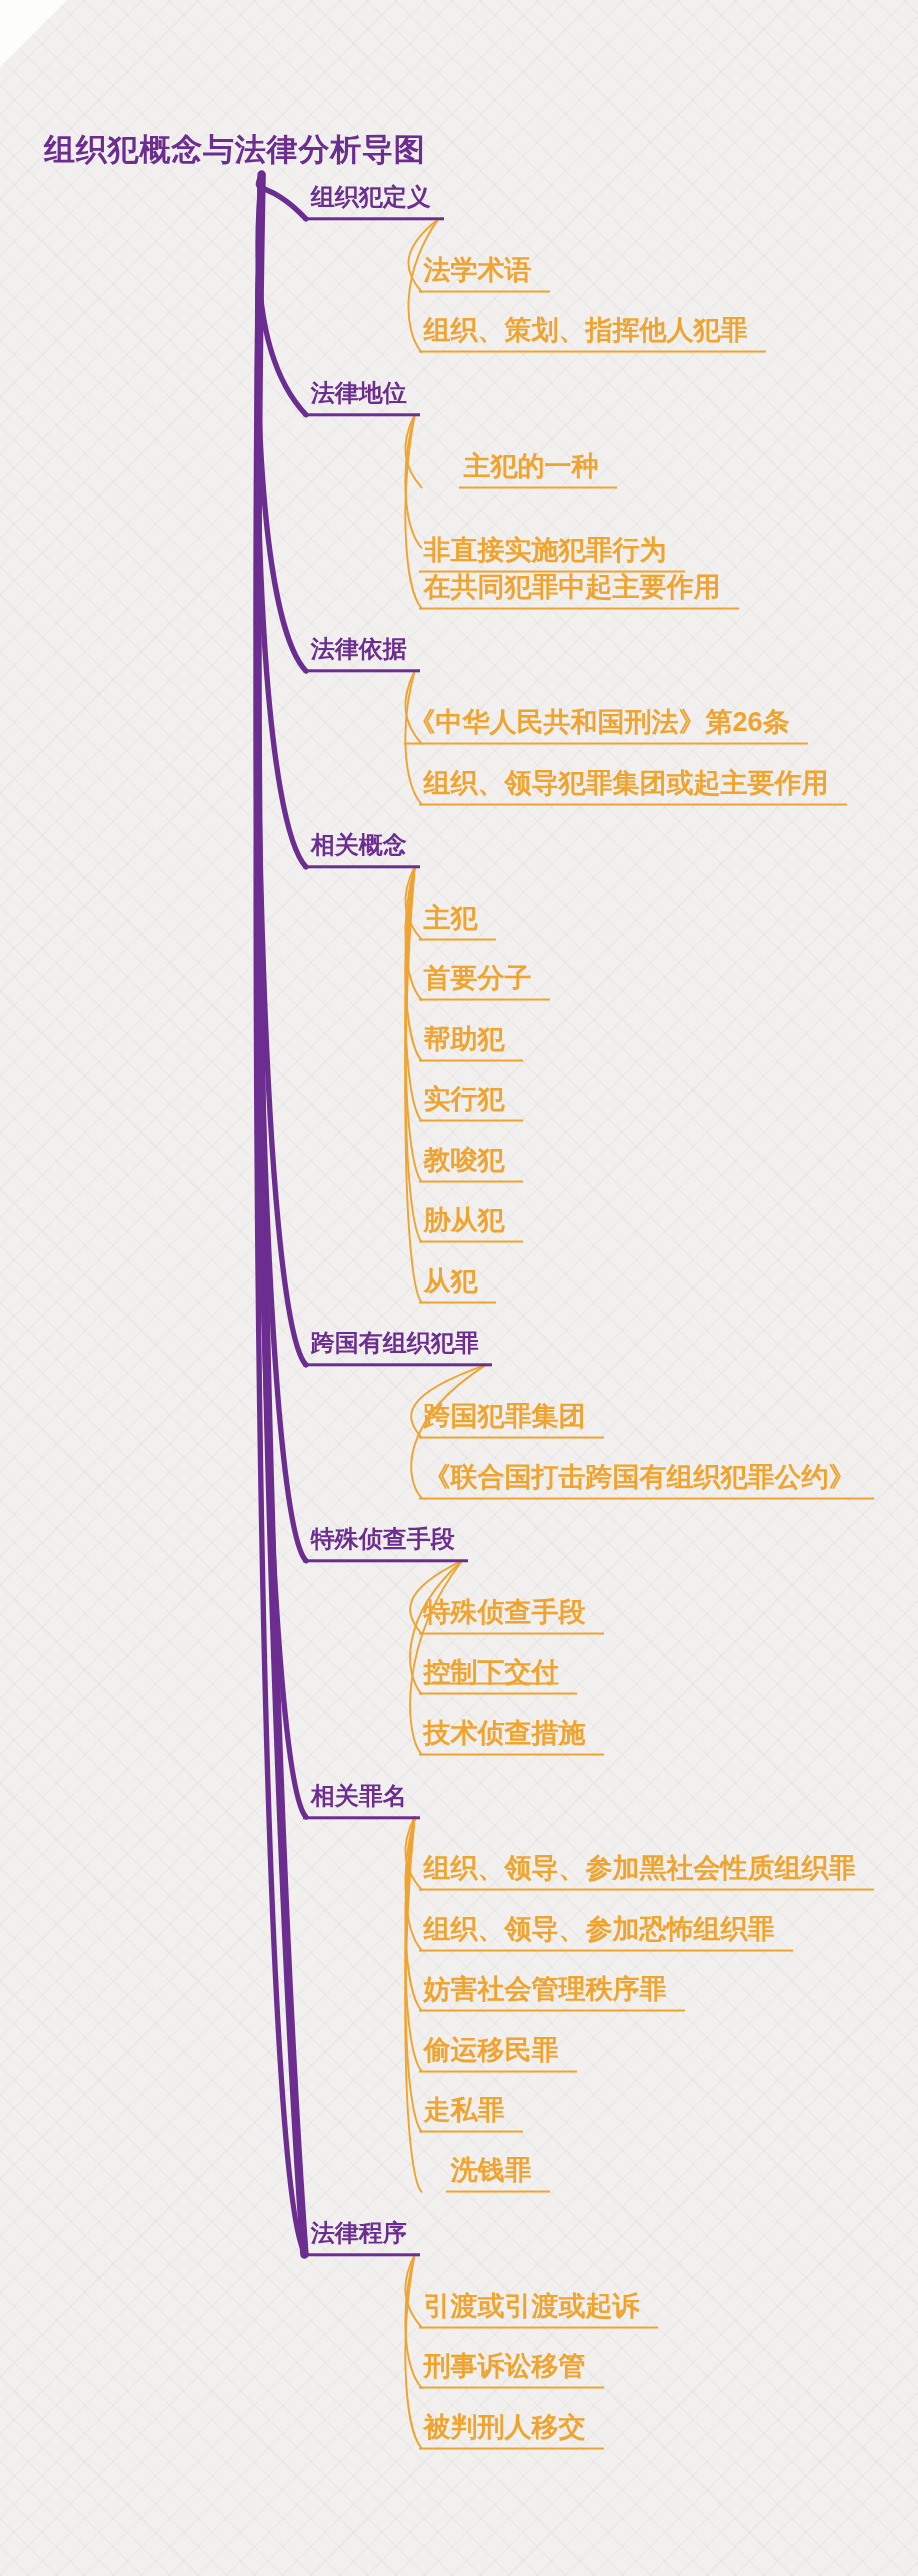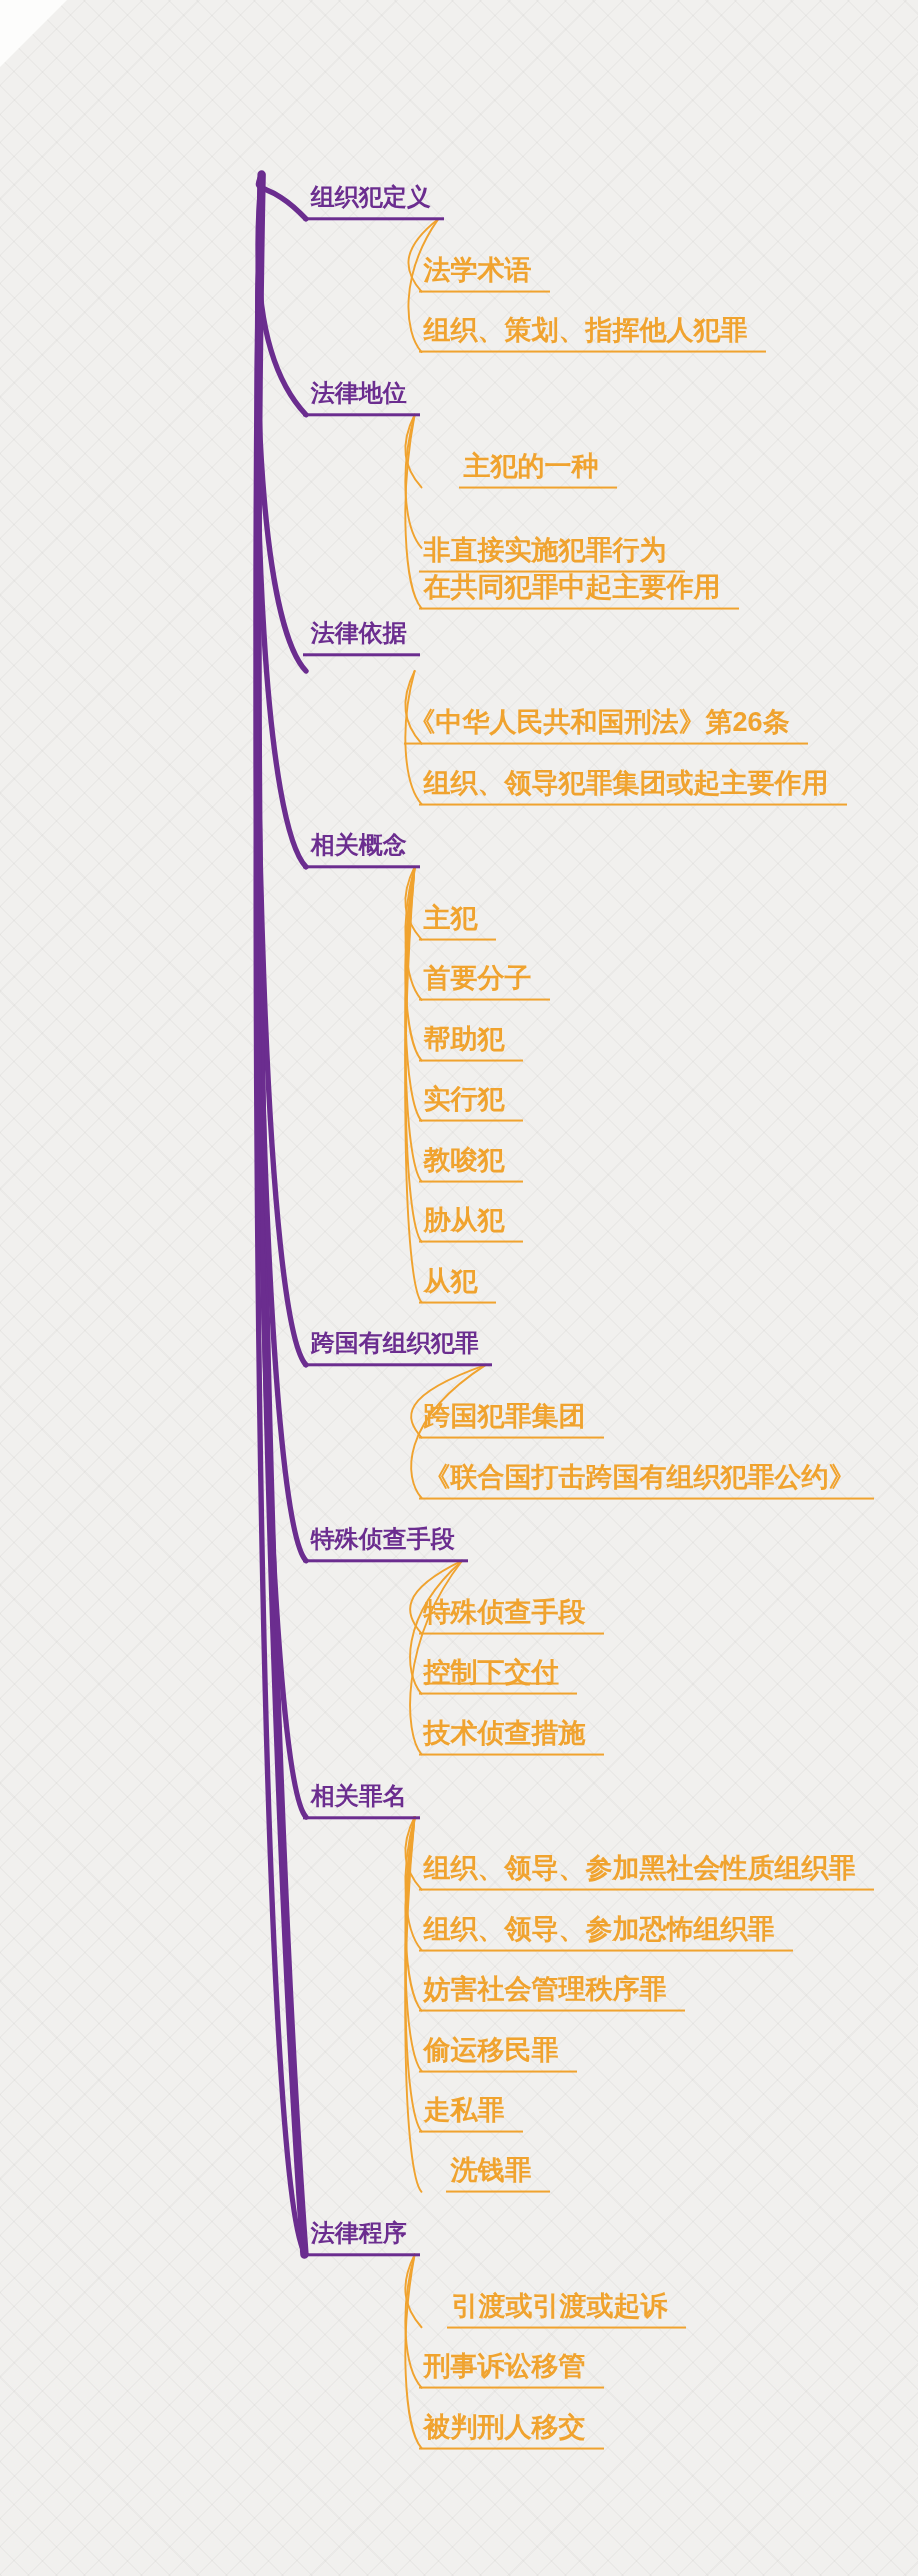--- a/index.html
+++ b/index.html
@@ -60,29 +60,30 @@
       <path d="M 542 2375 C 522 2448.08, 528 2523, 551 2549" stroke="#F0A32F" stroke-width="2.5" fill="none" stroke-linecap="round"></path>
       <path d="M 542 2375 C 522 2481.26, 528 2602, 551 2628" stroke="#F0A32F" stroke-width="2.5" fill="none" stroke-linecap="round"></path>
       <path d="M 542 2375 C 522 2514.44, 528 2681, 551 2707" stroke="#F0A32F" stroke-width="2.5" fill="none" stroke-linecap="round"></path>
       <path d="M 542 2375 C 522 2547.62, 528 2760, 551 2786" stroke="#F0A32F" stroke-width="2.5" fill="none" stroke-linecap="round"></path>
       <path d="M 542 2375 C 522 2580.8, 528 2839, 551 2865" stroke="#F0A32F" stroke-width="2.5" fill="none" stroke-linecap="round"></path>
       <path d="M 342 228 C 321 1587.5, 348 2892, 400 2947" stroke="#6B2D8F" stroke-width="7" fill="none" stroke-linecap="round"></path>
       <path d="M 542 2947 C 522 2986.9, 528 3016, 551 3042" stroke="#F0A32F" stroke-width="2.5" fill="none" stroke-linecap="round"></path>
       <path d="M 542 2947 C 522 3020.08, 528 3095, 551 3121" stroke="#F0A32F" stroke-width="2.5" fill="none" stroke-linecap="round"></path>
       <path d="M 542 2947 C 522 3053.26, 528 3174, 551 3200" stroke="#F0A32F" stroke-width="2.5" fill="none" stroke-linecap="round"></path>
     </svg>
+  <div id="title">组织犯概念与法律分析导图</div>
   <div id="nodes">
       <div class="node branch-node" style="left: 303px; top: 220px;">组织犯定义</div>
       <div class="node child-node" style="left: 419px; top: 293px;">法学术语</div>
       <div class="node child-node" style="left: 419px; top: 353px;">组织、策划、指挥他人犯罪</div>
       <div class="node branch-node" style="left: 303px; top: 416px;">法律地位</div>
       <div class="node child-node" style="left: 419px; top: 489px; margin-left: 40px;">主犯的一种</div>
       <div class="node child-node" style="left: 419px; top: 549px; margin-top: 24px;">非直接实施犯罪行为</div>
       <div class="node child-node" style="left: 419px; top: 610px;">在共同犯罪中起主要作用</div>
-      <div class="node branch-node" style="left: 303px; top: 656px;">法律依据</div>
+      <div class="node branch-node" style="left: 303px; top: 672px;">法律依据</div>
       <div class="node child-node" style="left: 404px; top: 745px;">《中华人民共和国刑法》第26条</div>
       <div class="node child-node" style="left: 419px; top: 806px;">组织、领导犯罪集团或起主要作用</div>
       <div class="node branch-node" style="left: 303px; top: 868px;">相关概念</div>
       <div class="node child-node" style="left: 419px; top: 941px;">主犯</div>
       <div class="node child-node" style="left: 419px; top: 1001px;">首要分子</div>
       <div class="node child-node" style="left: 419px; top: 1062px;">帮助犯</div>
       <div class="node child-node" style="left: 419px; top: 1122px;">实行犯</div>
       <div class="node child-node" style="left: 419px; top: 1183px;">教唆犯</div>
       <div class="node child-node" style="left: 419px; top: 1243px;">胁从犯</div>
       <div class="node child-node" style="left: 419px; top: 1304px;">从犯</div>
@@ -94,18 +95,18 @@
       <div class="node child-node" style="left: 419px; top: 1695px; text-decoration: underline;">控制下交付</div>
       <div class="node child-node" style="left: 419px; top: 1756px;">技术侦查措施</div>
       <div class="node branch-node" style="left: 303px; top: 1819px;">相关罪名</div>
       <div class="node child-node" style="left: 419px; top: 1891px;">组织、领导、参加黑社会性质组织罪</div>
       <div class="node child-node" style="left: 419px; top: 1952px;">组织、领导、参加恐怖组织罪</div>
       <div class="node child-node" style="left: 419px; top: 2012px;">妨害社会管理秩序罪</div>
       <div class="node child-node" style="left: 419px; top: 2073px;">偷运移民罪</div>
       <div class="node child-node" style="left: 419px; top: 2133px;">走私罪</div>
       <div class="node child-node" style="left: 419px; top: 2193px; margin-left: 27px;">洗钱罪</div>
       <div class="node branch-node" style="left: 303px; top: 2256px;">法律程序</div>
-      <div class="node child-node" style="left: 419px; top: 2329px; margin-left: 28px;">引渡或引渡或起诉</div>
+      <div class="node child-node" style="left: 419px; top: 2329px;">引渡或引渡或起诉</div>
       <div class="node child-node" style="left: 419px; top: 2389px;">刑事诉讼移管</div>
       <div class="node child-node" style="left: 419px; top: 2450px;">被判刑人移交</div>
     </div>
 </div>
 
 
 </body></html>

